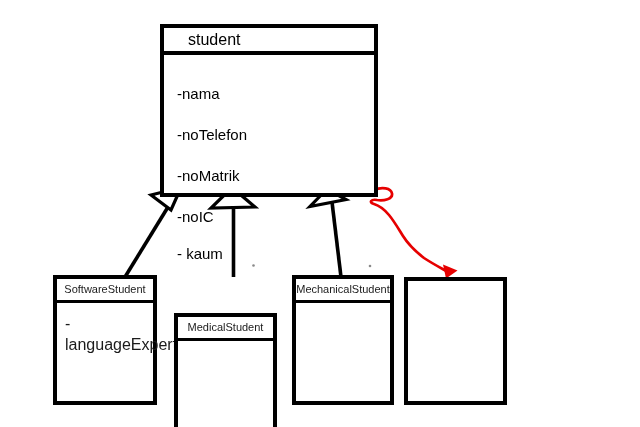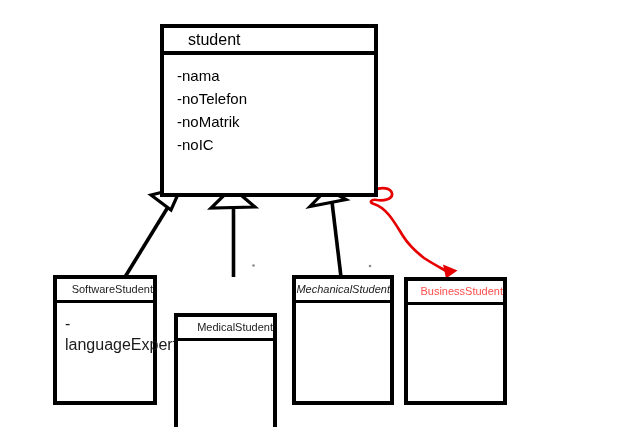--- a/index.html
+++ b/index.html
@@ -23,34 +23,35 @@
   #box-student .hdr{
     height:23px;line-height:23px;
     border-bottom:4px solid #000000;
     padding-left:24px;
     font-size:16px;color:#000000;
   }
   #box-student .body{padding:9px 0 0 13px;}
   #box-student .attr{
     font-size:15px;line-height:23px;color:#000000;
     white-space:pre;
+    margin-top:18px;
   }
   #box-student .attr.tight{line-height:16px;}
 
   
   .child .hdr{
     height:21px;line-height:21px;
     border-bottom:3px solid #000000;
-    text-align:right;
+    text-align:center;
     font-size:11px;color:#1b1b1b;
   }
   .child .body{padding:12px 0 0 8px;font-size:16px;color:#1b1b1b;}
   #box-software  {left:53px; top:275px;width:104px;height:130px;}
   #box-medical   {left:174px;top:275px;width:103px;height:130px;margin-top:38px;}
-  #box-mechanical{left:292px;top:275px;width:102px;height:130px;font-style:italic;}
+  #box-mechanical{left:292px;top:275px;width:102px;height:130px;}
   #box-business  {left:404px;top:277px;width:103px;height:128px;}
   #box-business .hdr{color:#ff4d4d;}
   .sup-dash{vertical-align:3px;}
 </style>
 </head>
 <body>
 
 <div id="stage">
 
   <svg id="overlay" viewBox="0 0 640 427" xmlns="http://www.w3.org/2000/svg">
@@ -81,20 +82,21 @@
     <rect x="406.8" y="286" width="1.6" height="9.5" fill="#f2a966" opacity="0.85"></rect>
   </svg>
 
   <div class="cls" id="box-student">
     <div class="hdr">student</div>
     <div class="body">
       <div class="attr">-nama</div>
       <div class="attr">-noTelefon</div>
       <div class="attr">-noMatrik</div>
       <div class="attr">-noIC</div>
+      <div class="attr tight">- kaum</div>
     </div>
   </div>
 
   <div class="cls child" id="box-software">
     <div class="hdr">SoftwareStudent</div>
     <div class="body">
       <span class="sup-dash">-languageExpertise</span>
     </div>
   </div>
 
@@ -102,17 +104,16 @@
     <div class="hdr">MedicalStudent</div>
     <div class="body"></div>
   </div>
 
   <div class="cls child" id="box-mechanical">
     <div class="hdr">MechanicalStudent</div>
     <div class="body"></div>
   </div>
 
   <div class="cls child" id="box-business">
-    <div class="hdr">BusinessStudent</div>
     <div class="body"></div>
   </div>
 
 </div>
 
 </body></html>

